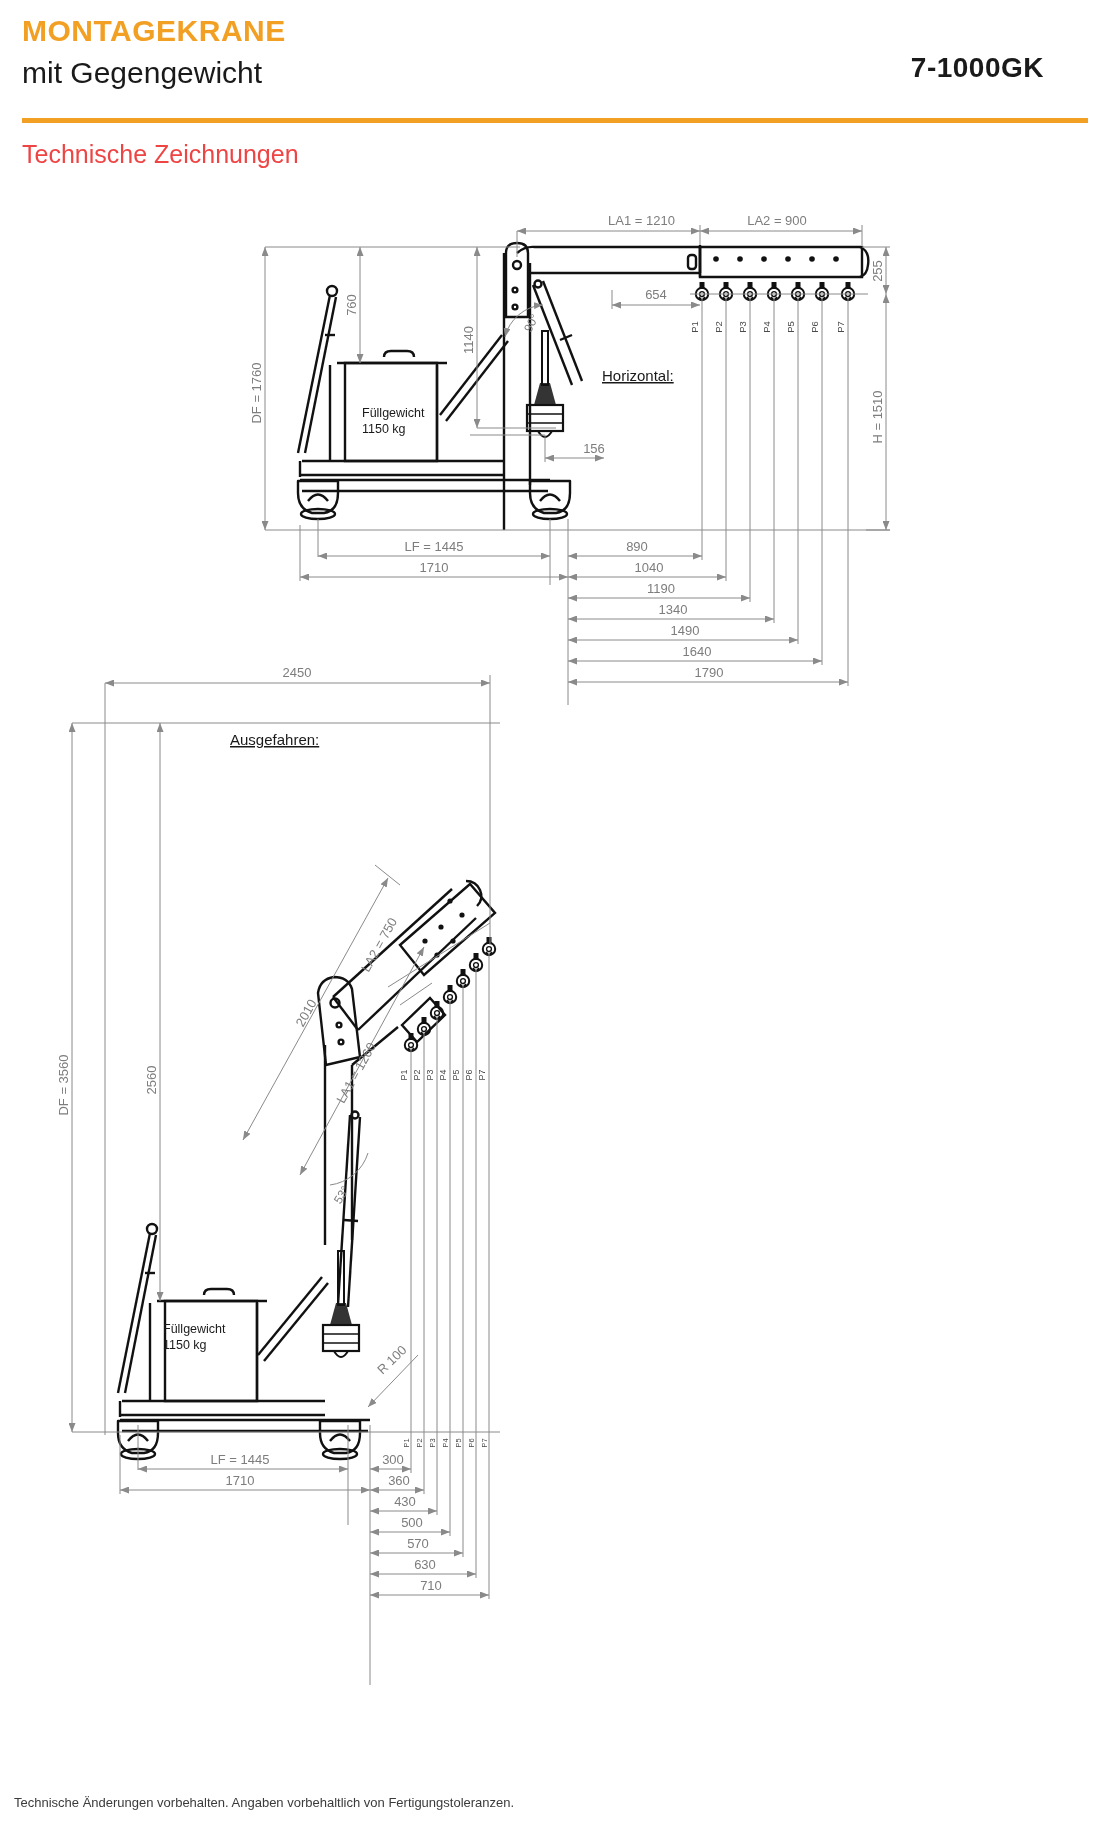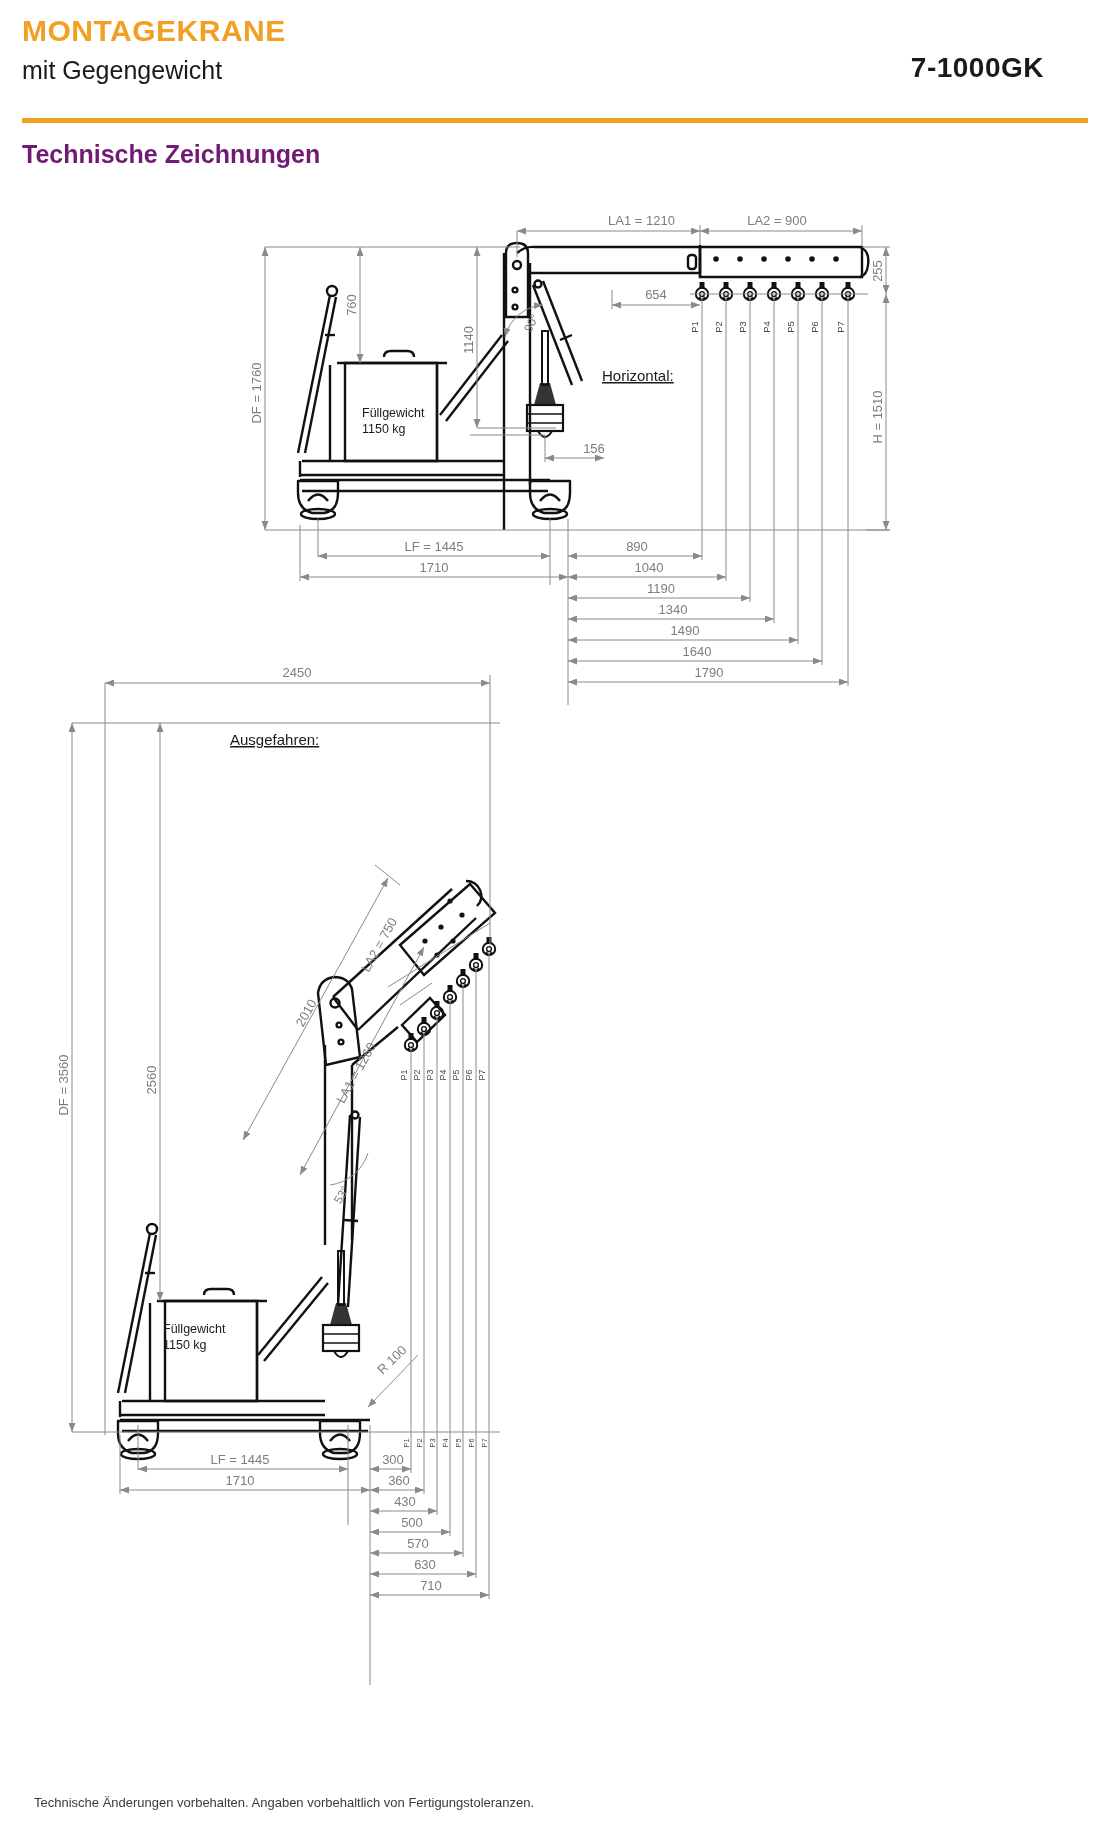--- a/index.html
+++ b/index.html
@@ -16,38 +16,38 @@
 
   
   .header{position:absolute;left:0;top:0;width:1064px;height:120px;}
   .hdr-kicker{
     position:absolute;left:22px;top:14px;
     font-size:30px;font-weight:bold;letter-spacing:.5px;
     color:#f2a024;
   }
   .hdr-sub{
     position:absolute;left:22px;top:56px;
-    font-size:25px;font-weight:normal;color:#1a1a1a;
+    font-size:30px;font-weight:normal;color:#1a1a1a;
   }
   .hdr-model{
     position:absolute;right:20px;top:52px;
     font-size:28px;font-weight:bold;color:#1a1a1a;letter-spacing:.5px;
   }
   .hdr-rule{
     position:absolute;left:22px;top:118px;width:1066px;height:5px;
     background:#f2a024;
   }
   .section-title{
     position:absolute;left:22px;top:140px;
-    font-size:25px;font-weight:bold;color:#701a75;
+    font-size:25px;font-weight:normal;color:#ef4444;
   }
 
   
   .footer{
-    position:absolute;left:34px;top:1795px;
+    position:absolute;left:14px;top:1795px;
     font-size:13px;color:#3b3b3b;
   }
 
   
   .canvas{position:absolute;left:0;top:185px;width:908px;height:1600px;}
   svg.dwg{display:block;width:1110px;height:1600px;}
   .tx{font-family:"Liberation Sans", sans-serif;}
 </style>
 </head>
 <body>

